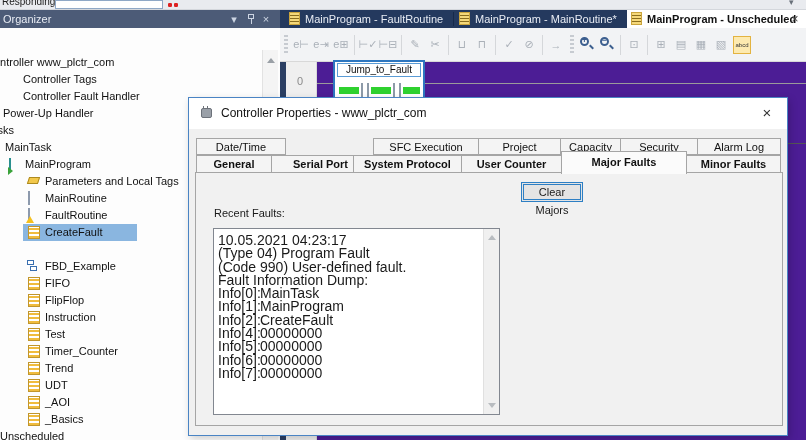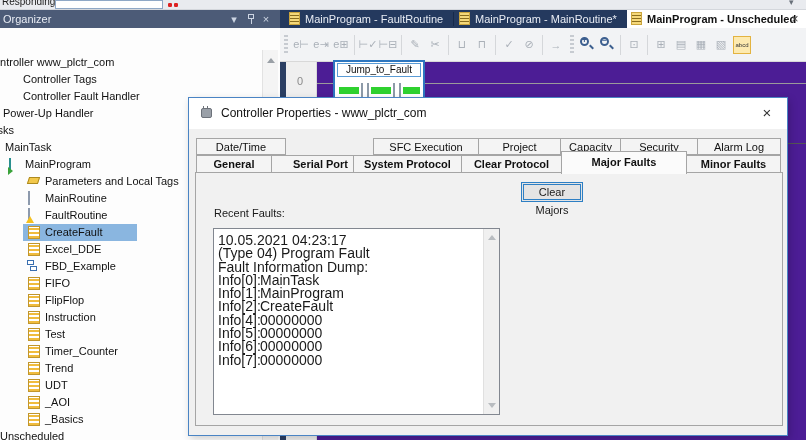--- a/index.html
+++ b/index.html
@@ -150,24 +150,20 @@
         <span class="ticon ic-tag" style="left:28px"></span>
         <span class="tlabel" style="left:45px">Parameters and Local Tags</span>
       </div>
     <div class="trow" style="top:162px"><span class="ticon ic-docblue" style="left:28px"></span><span class="tlabel" style="left:45px">MainRoutine</span></div>
     <div class="trow" style="top:179px"><span class="ticon ic-docblue" style="left:28px"><span class="warn"></span></span><span class="tlabel" style="left:45px">FaultRoutine</span></div>
     <div class="trow" style="top:196px">
         <span class="sel-bg"></span>
         <span class="ticon ic-ladder" style="left:28px"></span>
         <span class="tlabel" style="left:45px">CreateFault</span>
       </div>
-    <div class="trow" style="top:213px">
-        <span class="ticon ic-ladder" style="left:28px"></span>
-        <span class="tlabel" style="left:45px">Excel_DDE</span>
-      </div>
     <div class="trow" style="top:230px"><span class="ticon ic-fbd" style="left:27px"><span class="b1"></span><span class="b2"></span></span><span class="tlabel" style="left:45px">FBD_Example</span></div>
     <div class="trow" style="top:247px">
         <span class="ticon ic-ladder" style="left:28px"></span>
         <span class="tlabel" style="left:45px">FIFO</span>
       </div>
     <div class="trow" style="top:264px">
         <span class="ticon ic-ladder" style="left:28px"></span>
         <span class="tlabel" style="left:45px">FlipFlop</span>
       </div>
     <div class="trow" style="top:281px">
@@ -291,38 +287,42 @@
     <span class="dtab dtab-r1" style="left:7px;width:90px">Date/Time</span>
     <span class="dtab dtab-r1" style="left:184px;width:106px">SFC Execution</span>
     <span class="dtab dtab-r1" style="left:289px;width:83px">Project</span>
     <span class="dtab dtab-r1" style="left:371px;width:61px">Capacity</span>
     <span class="dtab dtab-r1" style="left:431px;width:78px">Security</span>
     <span class="dtab dtab-r1" style="left:508px;width:84px">Alarm Log</span>
 
     <span class="dtab dtab-r2" style="left:7px;width:76px">General</span>
     <span class="dtab dtab-r2" style="left:82px;width:99px">Serial Port</span>
     <span class="dtab dtab-r2" style="left:164px;width:109px">System Protocol</span>
-    <span class="dtab dtab-r2" style="left:272px;width:101px">Clear Protocol</span>
+    <span class="dtab dtab-r2" style="left:272px;width:101px">User Counter</span>
     <span class="dtab dtab-r2" id="dtab-active" style="left:372px;width:126px">Major Faults</span>
     <span class="dtab dtab-r2" style="left:497px;width:95px">Minor Faults</span>
 
     <div id="dlg-page">
       <span id="clear-btn">Clear Majors</span>
       <span id="recent-label">Recent Faults:</span>
       <div id="fault-area">
         <div id="fault-lines">
           <div class="fline">
               <span class="c1">10.05.2021 04:23:17</span>
               <span class="c2"></span>
             </div>
           <div class="fline">
               <span class="c1">(Type 04) Program Fault</span>
               <span class="c2"></span>
             </div>
           <div class="fline">
+              <span class="c1">(Code 990) User-defined fault.</span>
+              <span class="c2"></span>
+            </div>
+          <div class="fline">
               <span class="c1">Fault Information Dump:</span>
               <span class="c2"></span>
             </div>
           <div class="fline">
               <span class="c1">Info[0]:</span>
               <span class="c2">MainTask</span>
             </div>
           <div class="fline">
               <span class="c1">Info[1]:</span>
               <span class="c2">MainProgram</span>

